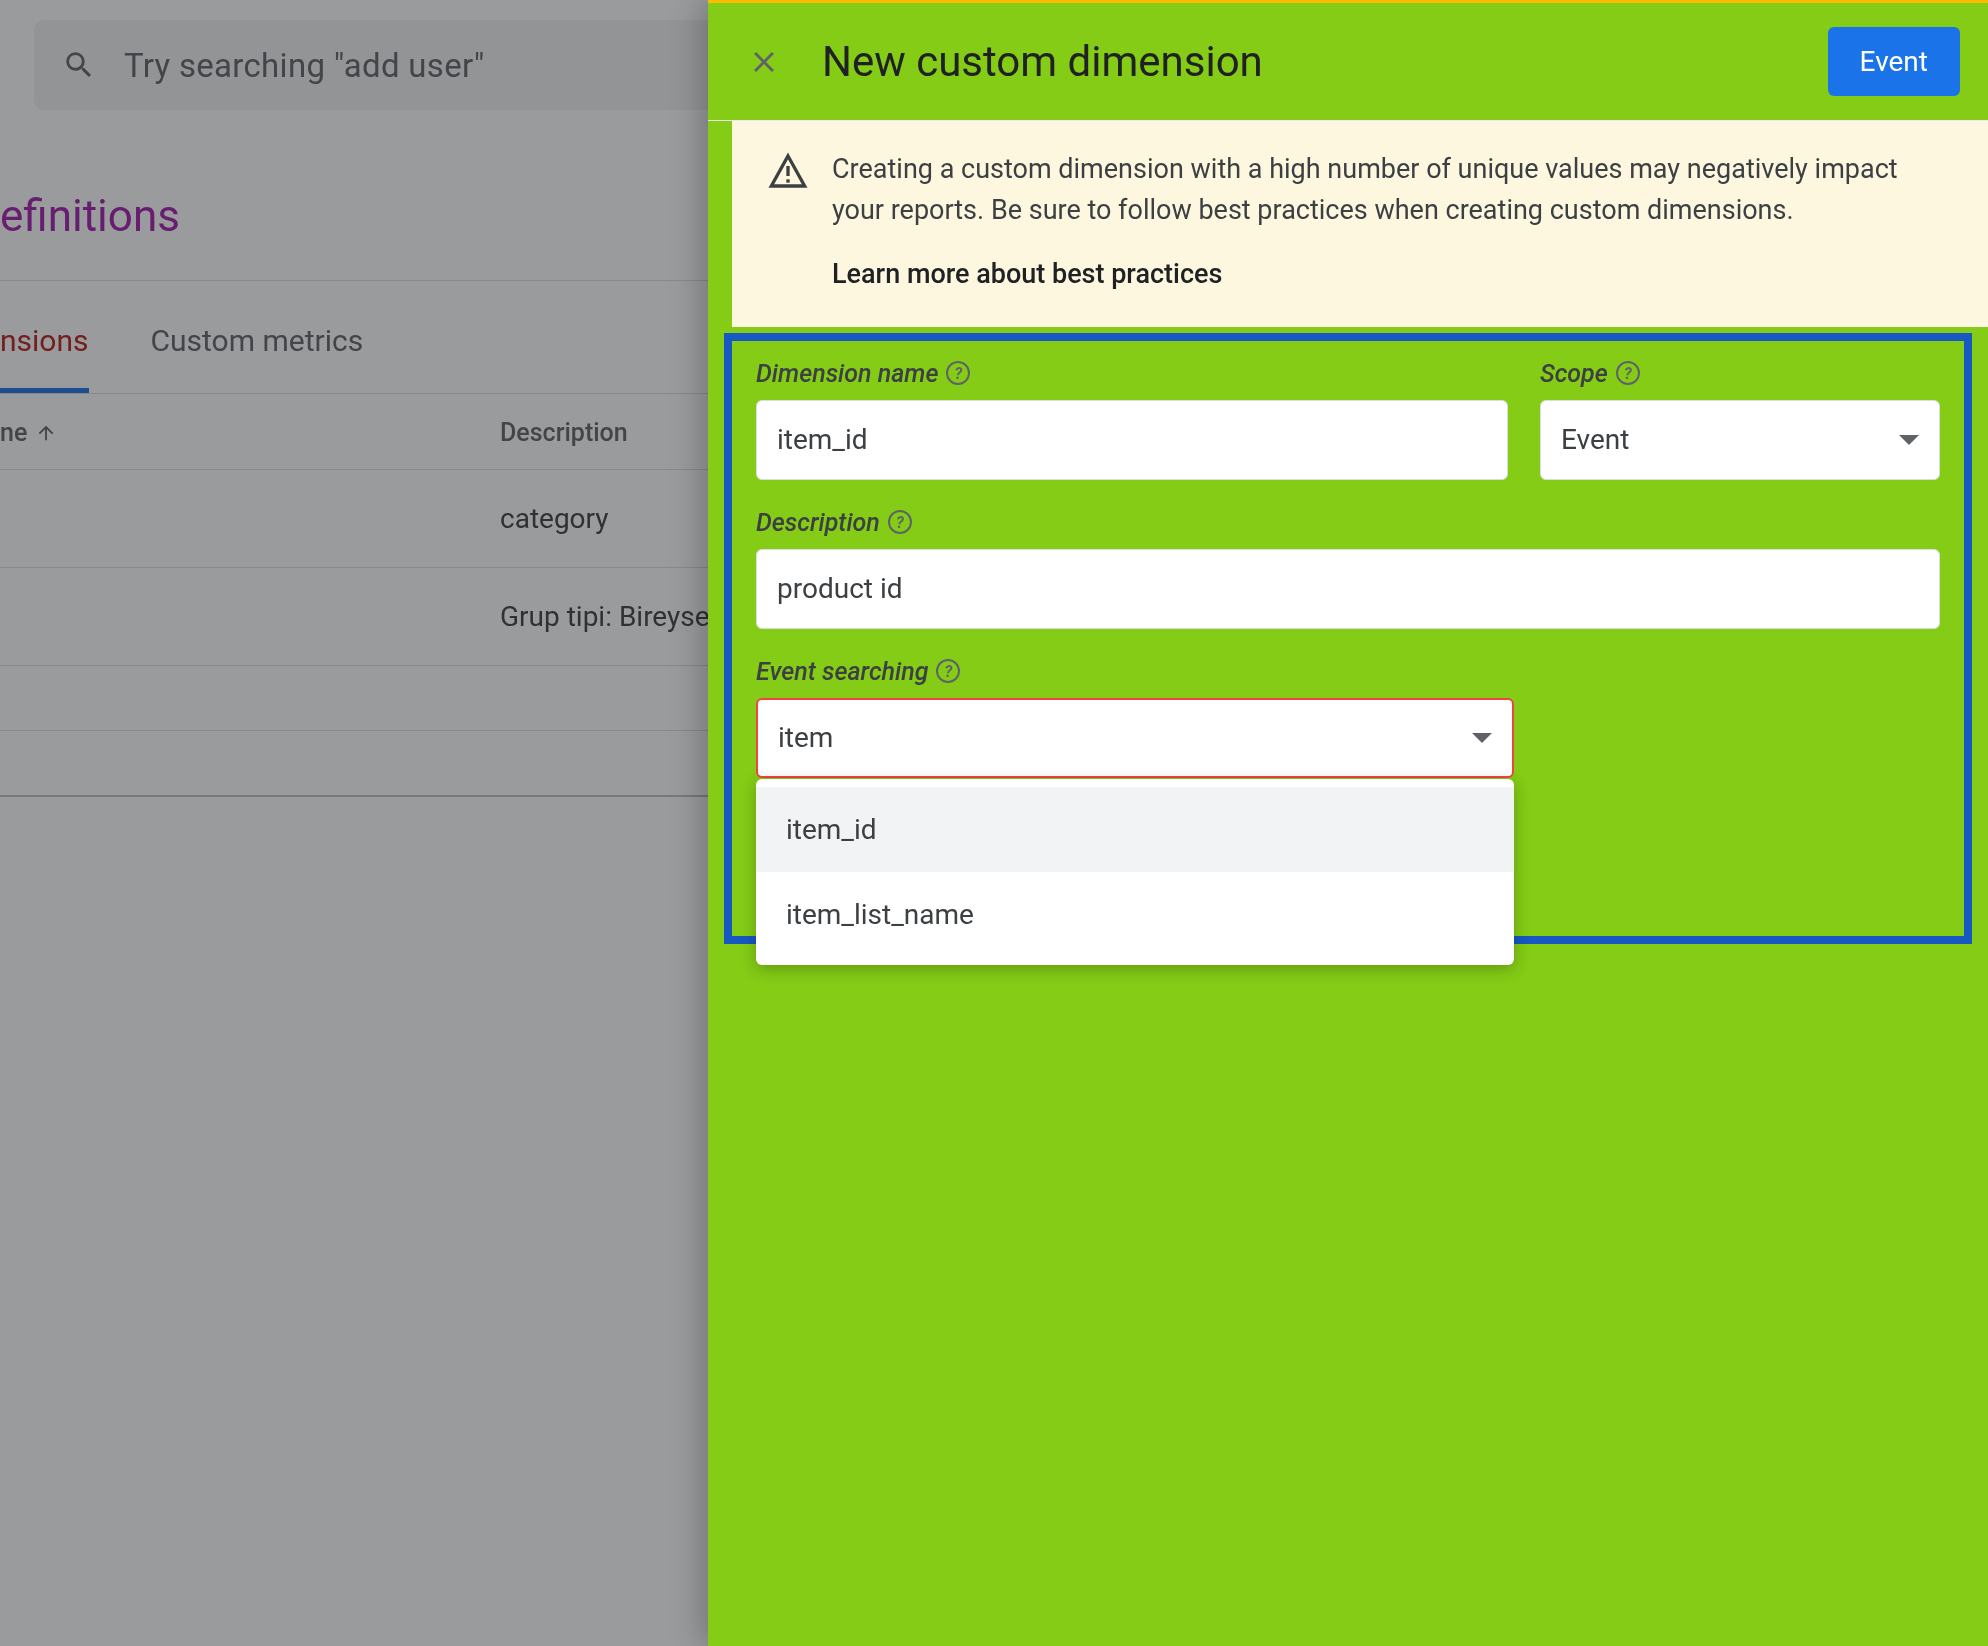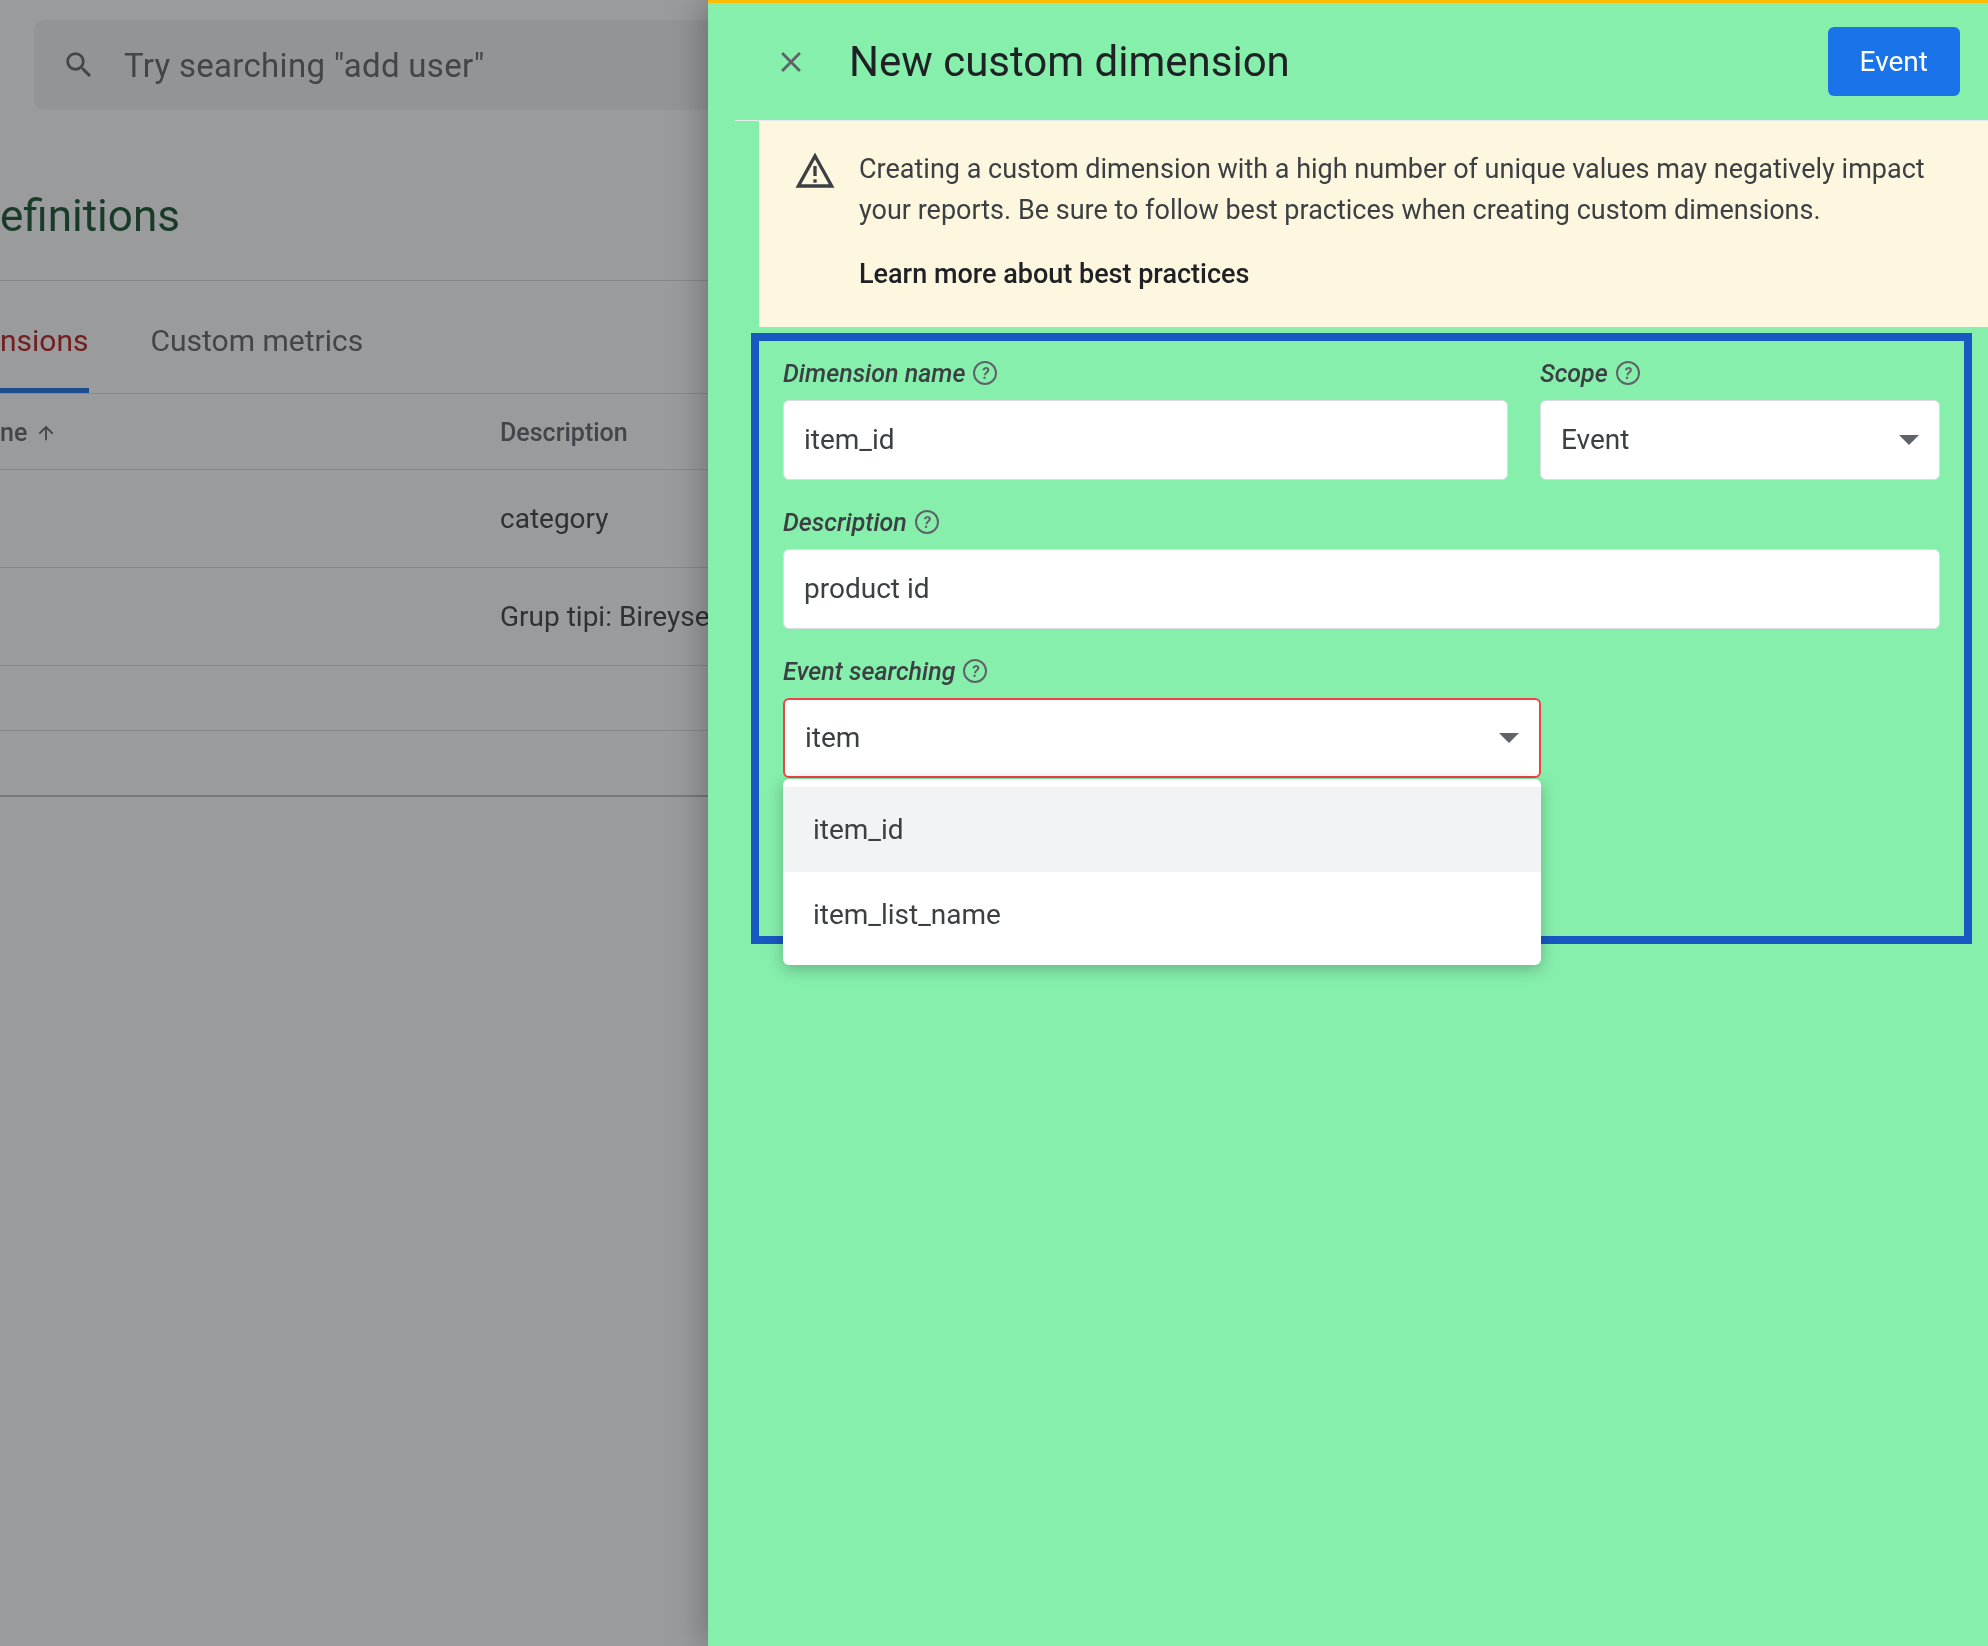--- a/index.html
+++ b/index.html
@@ -30,21 +30,21 @@
     padding: 0 28px;
     color: #5f6368;
   }
   .searchbar svg { width: 34px; height: 34px; margin-right: 28px; fill: #5f6368; }
   .searchbar span { font-size: 33px; letter-spacing: 0.3px; color:#5f6368; }
   
   .page-title {
     padding: 60px 0 38px 0;
     border-bottom: 1px solid #dadce0;
   }
-  .page-title span { font-size: 44px; color:#14532d; }
+  .page-title span { font-size: 44px; color:#a21caf; }
 
   .tabs-wrap {
     border-bottom: 1px solid #dadce0;
     display: flex;
     gap: 62px;
     padding: 42px 0 0 0;
   }
   .tab-item { font-size: 30px; color: #5f6368; padding-bottom: 30px; }
   .tab-item.active { color: #b91c1c; border-bottom: 5px solid #1a73e8; }
 
@@ -77,24 +77,23 @@
     background: rgba(32,33,36,0.45);
   }
 
   
   .panel {
     position:absolute;
     right:0;
     top:0;
     width: 1280px;
     height:100%;
-    background:#86efac;
+    background:#84cc16;
     box-shadow: -6px 0 30px rgba(0,0,0,.25);
     border-top: 3px solid #fbbc04;
-    padding-left: 27px;
   }
   .panel-header {
     display:flex;
     align-items:center;
     padding: 24px 28px;
     border-bottom:1px solid #e8eaed;
     gap: 30px;
   }
   .close-btn { width:56px;height:56px; display:flex; align-items:center; justify-content:center; border-radius:50%; cursor:pointer;}
   .close-btn svg { width:34px; height:34px; fill:#5f6368;}

